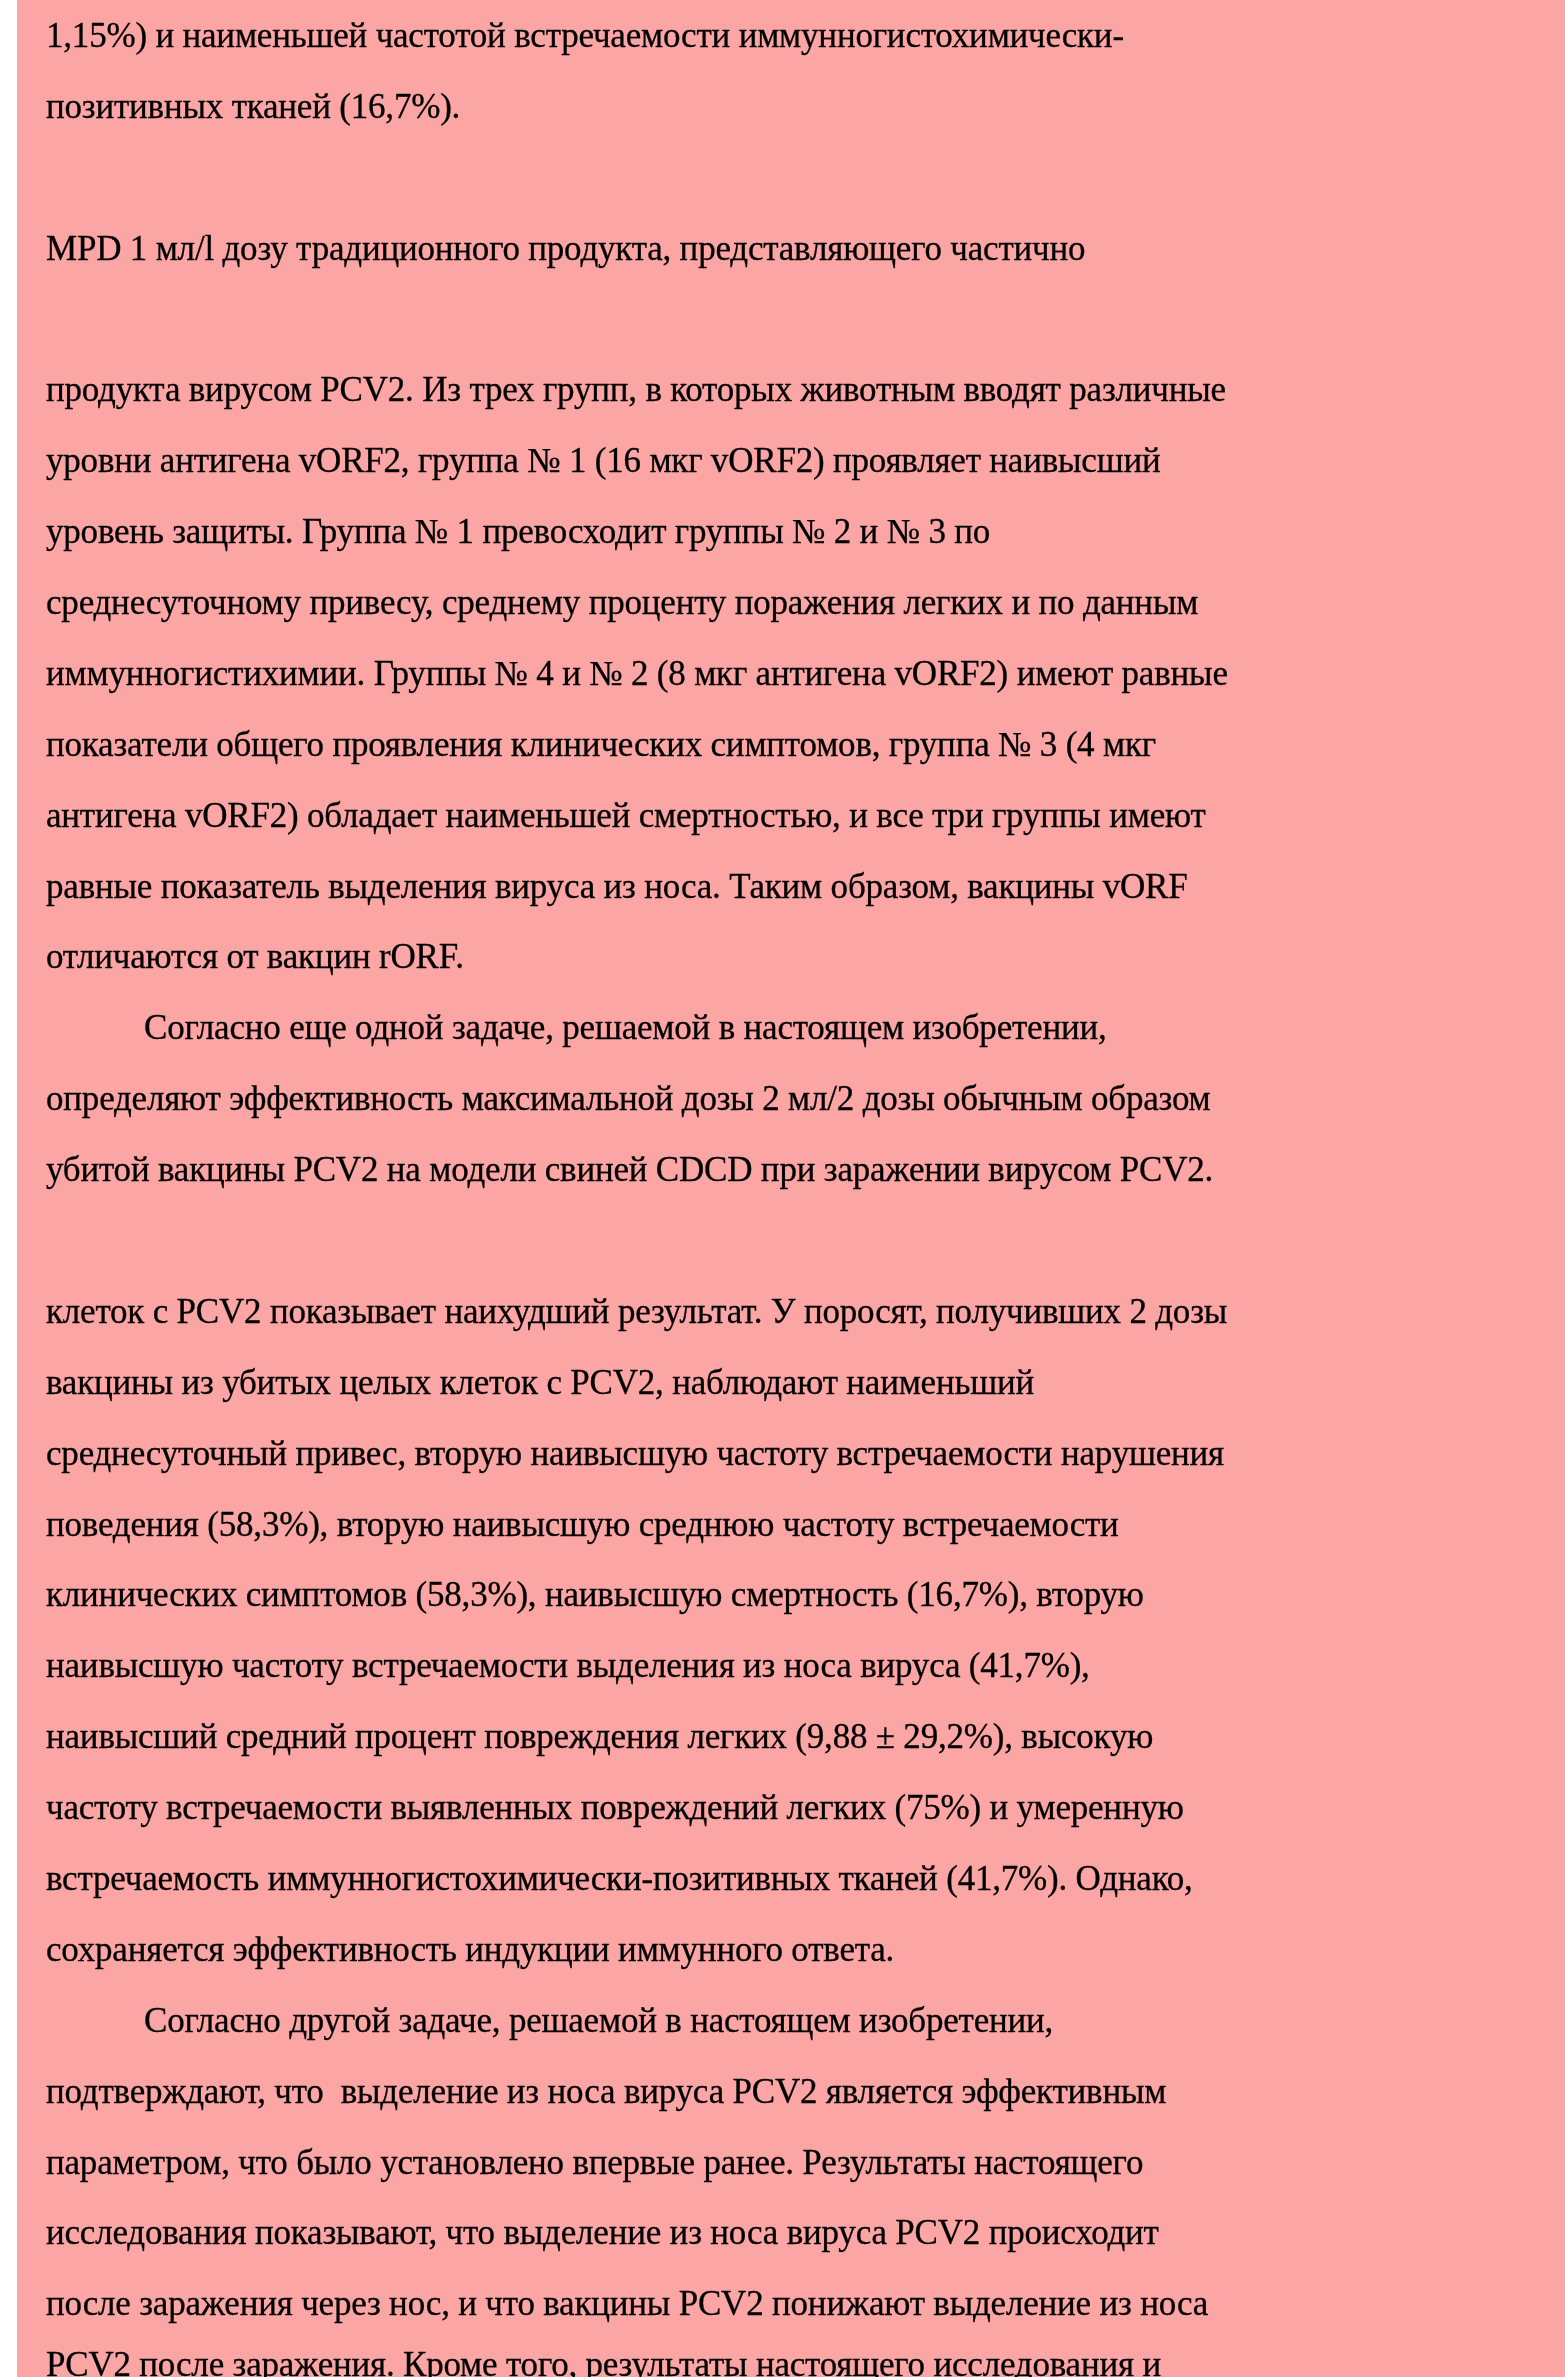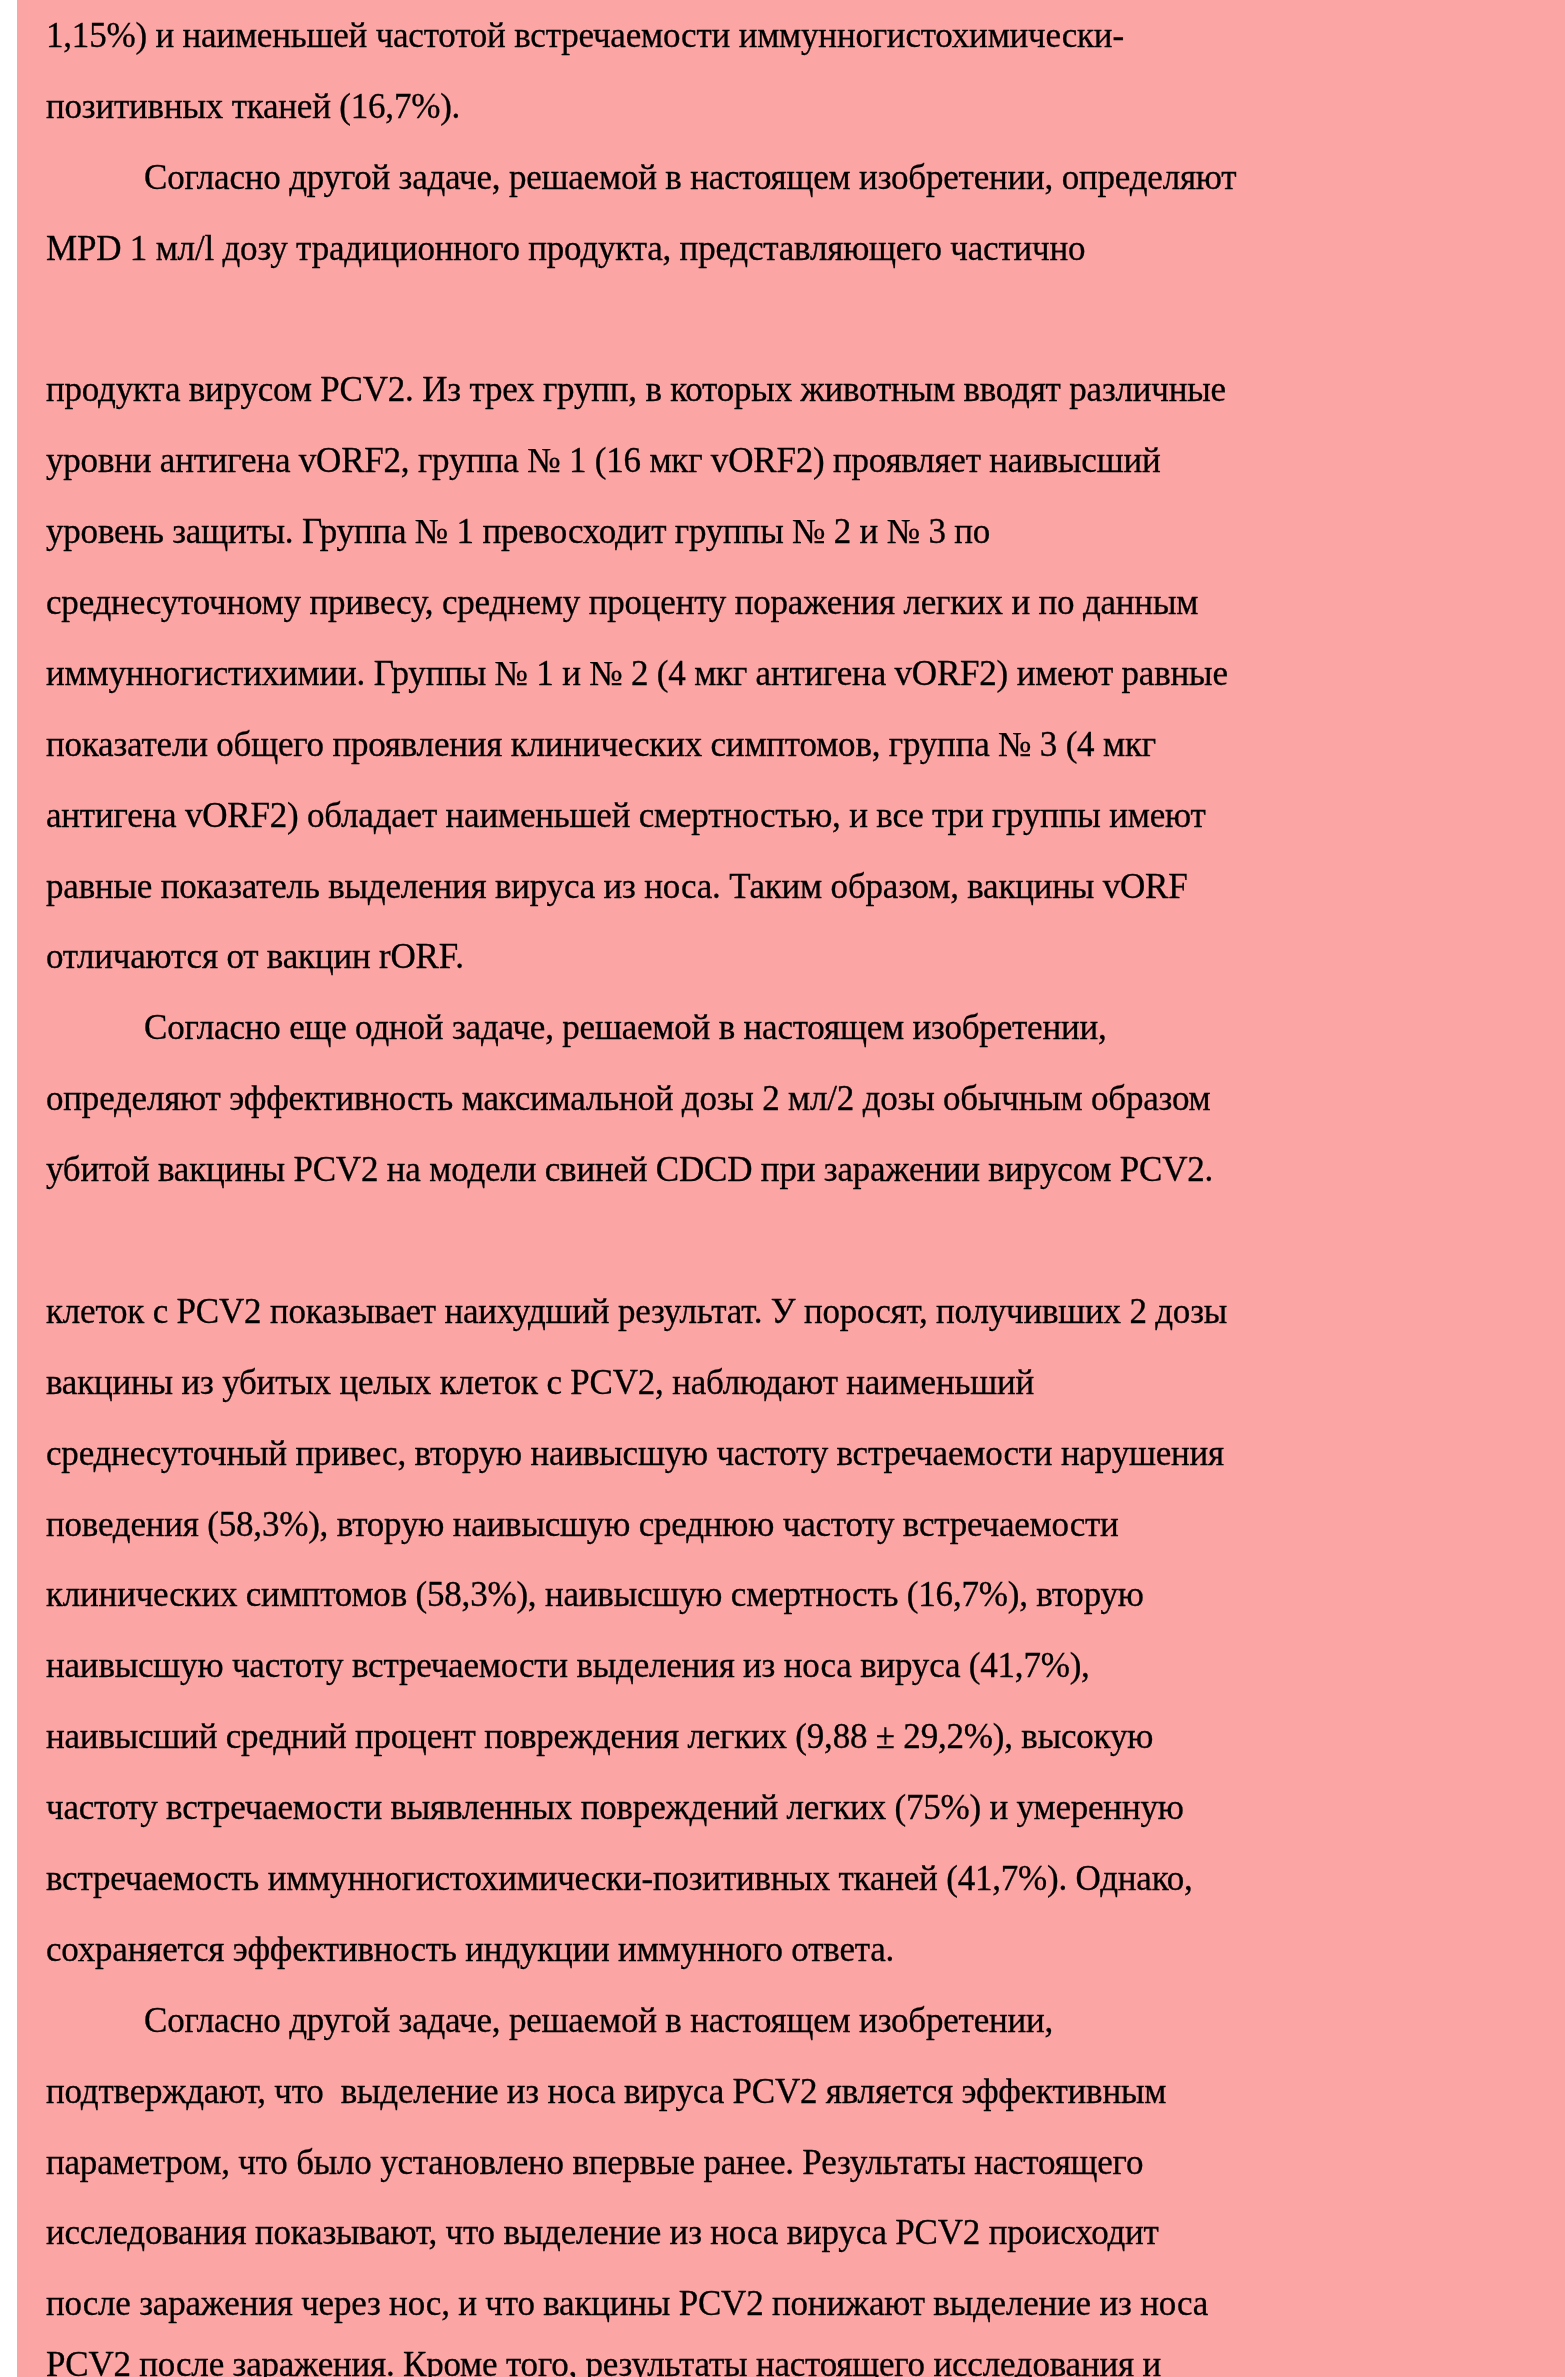--- a/index.html
+++ b/index.html
@@ -39,27 +39,26 @@
   }
 </style>
 </head>
 <body>
 
 <div class="page">
 
   <div class="line" style="top:0px">1,15%) и наименьшей частотой встречаемости иммунногистохимически-</div>
   <div class="line" style="top:71px">позитивных тканей (16,7%).</div>
 
-  <div class="line indent" style="top:142px">Согласно другой задаче, решаемой в настоящем изобретении, определяют</div>
   <div class="line" style="top:213px">MPD 1 мл/l дозу традиционного продукта, представляющего частично</div>
   <div class="line" style="top:354px">продукта вирусом PCV2. Из трех групп, в которых животным вводят различные</div>
   <div class="line" style="top:425px">уровни антигена vORF2, группа № 1 (16 мкг vORF2) проявляет наивысший</div>
   <div class="line" style="top:496px">уровень защиты. Группа № 1 превосходит группы № 2 и № 3 по</div>
   <div class="line" style="top:567px">среднесуточному привесу, среднему проценту поражения легких и по данным</div>
-  <div class="line" style="top:638px">иммунногистихимии. Группы № 1 и № 2 (4 мкг антигена vORF2) имеют равные</div>
+  <div class="line" style="top:638px">иммунногистихимии. Группы № 4 и № 2 (8 мкг антигена vORF2) имеют равные</div>
   <div class="line" style="top:709px">показатели общего проявления клинических симптомов, группа № 3 (4 мкг</div>
   <div class="line" style="top:780px">антигена vORF2) обладает наименьшей смертностью, и все три группы имеют</div>
   <div class="line" style="top:851px">равные показатель выделения вируса из носа. Таким образом, вакцины vORF</div>
   <div class="line" style="top:921px">отличаются от вакцин rORF.</div>
 
   <div class="line indent" style="top:992px">Согласно еще одной задаче, решаемой в настоящем изобретении,</div>
   <div class="line" style="top:1063px">определяют эффективность максимальной дозы 2 мл/2 дозы обычным образом</div>
   <div class="line" style="top:1134px">убитой вакцины PCV2 на модели свиней CDCD при заражении вирусом PCV2.</div>
   <div class="line" style="top:1276px">клеток с PCV2 показывает наихудший результат. У поросят, получивших 2 дозы</div>
   <div class="line" style="top:1347px">вакцины из убитых целых клеток с PCV2, наблюдают наименьший</div>

